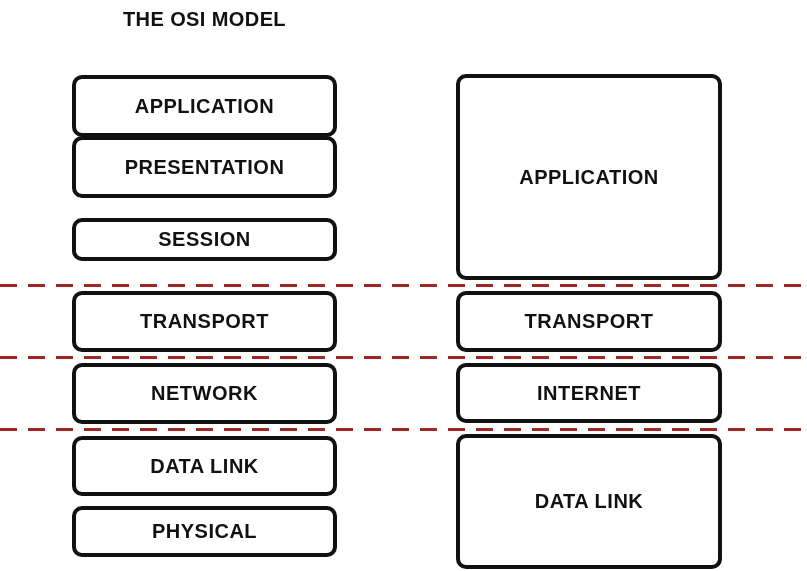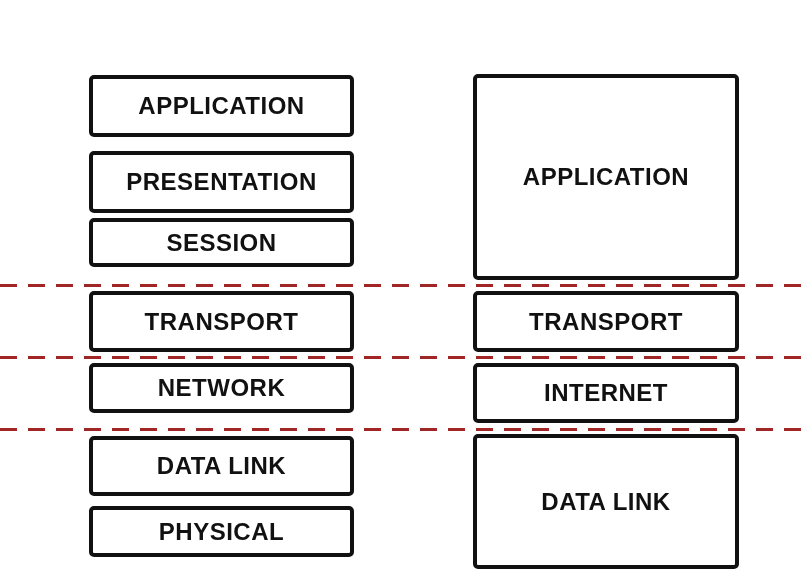--- a/index.html
+++ b/index.html
@@ -36,51 +36,51 @@
       transparent 17px 28px);
     z-index:1;
   }
   .divider-1{top:284px;}
   .divider-2{top:356px;}
   .divider-3{top:428px;}
   .layer-box{
     position:absolute;
     background:#ffffff;
     border:4px solid var(--border-color);
-    border-radius:5px;
+    border-radius:10px;
     display:flex;
     align-items:center;
     justify-content:center;
-    font-size:24px;
+    font-size:20px;
     font-weight:bold;
     color:var(--text);
     letter-spacing:0.5px;
     z-index:2;
     white-space:nowrap;
-    margin-left:17px;
   }
   .osi-col .layer-box{left:72px;width:265px;}
   .tcpip-col .layer-box{left:456px;width:266px;}
   .osi-app{top:75px;height:62px;}
-  .osi-pres{top:151px;height:62px;}
-  .osi-sess{top:218px;height:49px;}
+  .osi-pres{top:136px;height:62px;}
+  .osi-sess{top:218px;height:43px;}
   .osi-trans{top:291px;height:61px;}
-  .osi-net{top:363px;height:50px;}
+  .osi-net{top:363px;height:61px;}
   .osi-dl{top:436px;height:60px;}
   .osi-phy{top:506px;height:51px;}
   .tcp-app{top:74px;height:206px;}
   .tcp-trans{top:291px;height:61px;}
   .tcp-inet{top:363px;height:60px;}
   .tcp-dl{top:434px;height:135px;}
 </style>
 </head>
 <body>
 
 <div class="canvas">
 
+  <div class="col-title title-osi">THE OSI MODEL</div>
 
 
   <div class="divider divider-1"></div>
   <div class="divider divider-2"></div>
   <div class="divider divider-3"></div>
 
   <div class="osi-col">
     <div class="layer-box osi-app">APPLICATION</div>
     <div class="layer-box osi-pres">PRESENTATION</div>
     <div class="layer-box osi-sess">SESSION</div>

